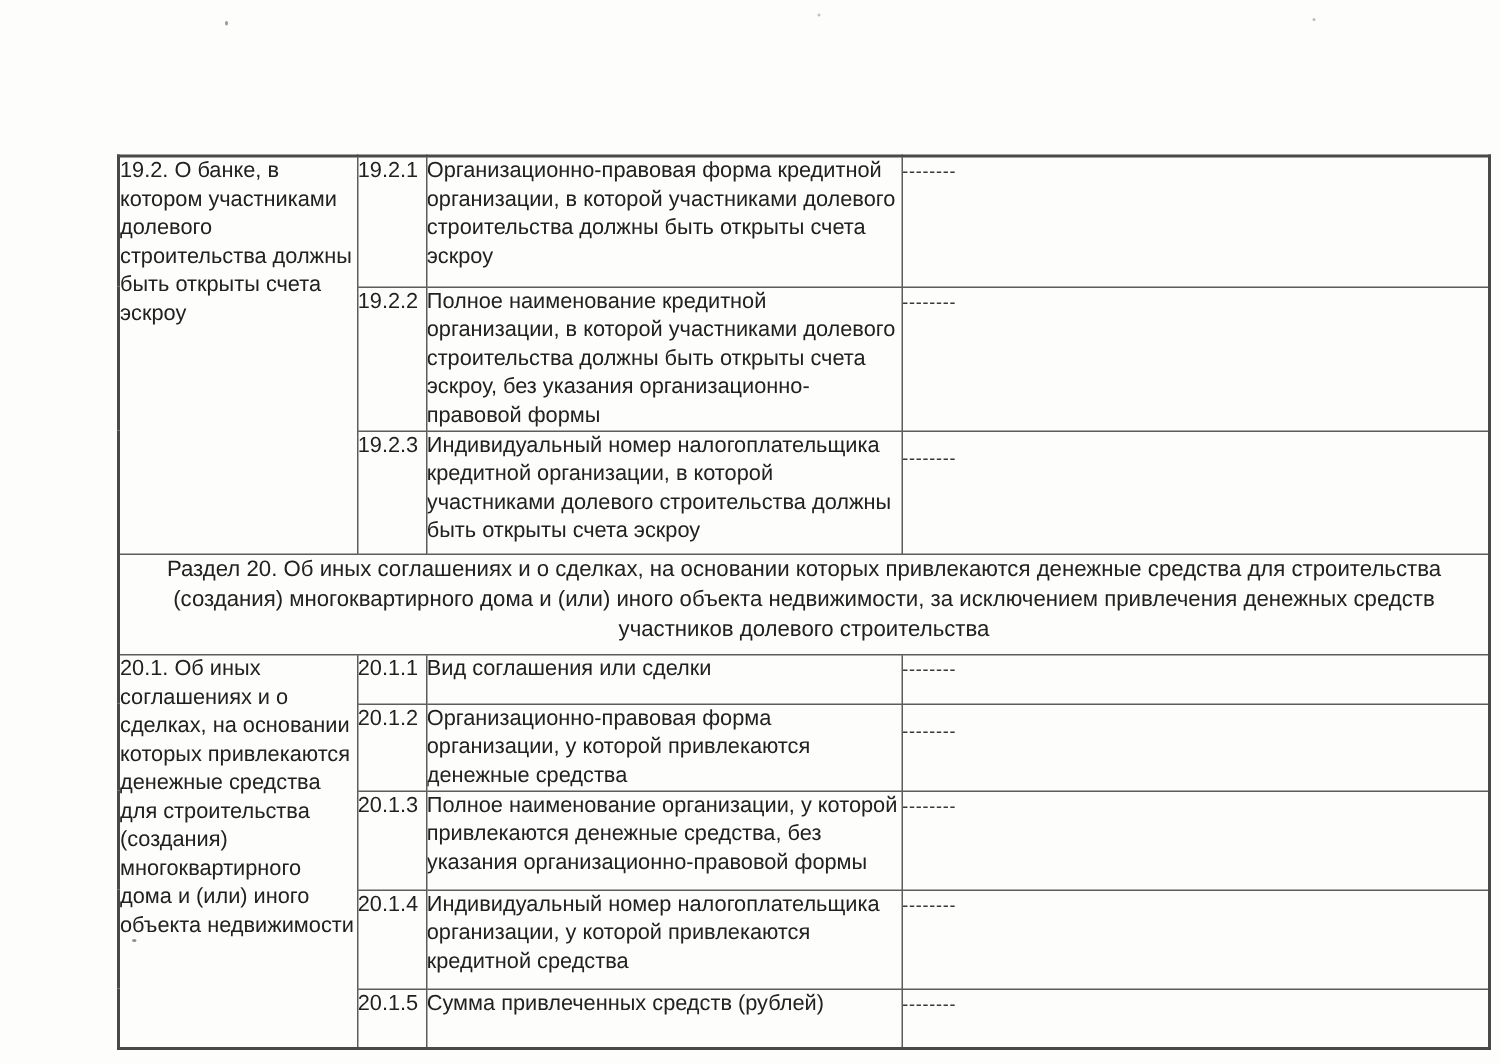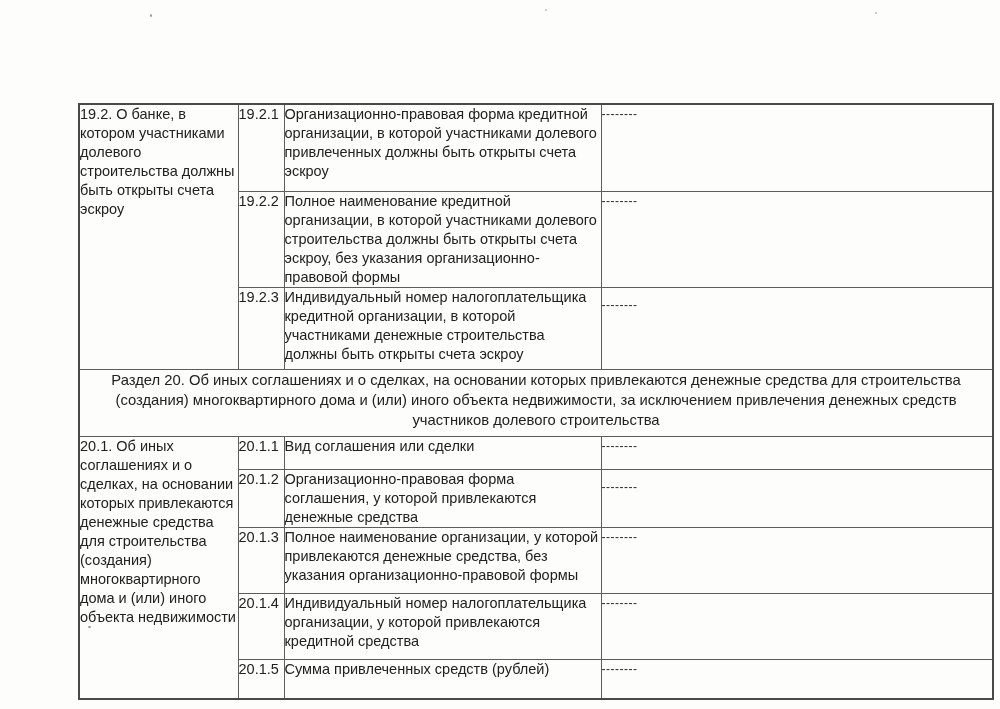--- a/index.html
+++ b/index.html
@@ -94,47 +94,47 @@
       <col class="c-group">
         <col class="c-num">
         <col class="c-desc">
         <col class="c-val">
     </colgroup>
     <tbody>
 
       <tr class="h87">
         <td class="group" rowspan="3">19.2. О банке, в котором участниками долевого строительства должны быть открыты счета эскроу</td>
         <td class="num">19.2.1</td>
-        <td class="desc">Организационно-правовая форма кредитной организации, в которой участниками долевого привлеченных должны быть открыты счета эскроу</td>
+        <td class="desc">Организационно-правовая форма кредитной организации, в которой участниками долевого строительства должны быть открыты счета эскроу</td>
         <td class="val">--------</td>
       </tr>
       <tr class="h83">
         <td class="num">19.2.2</td>
         <td class="desc">Полное наименование кредитной организации, в которой участниками долевого строительства должны быть открыты счета эскроу, без указания организационно-правовой формы</td>
         <td class="val">--------</td>
       </tr>
       <tr class="h82">
         <td class="num">19.2.3</td>
-        <td class="desc">Индивидуальный номер налогоплательщика кредитной организации, в которой участниками денежные строительства должны быть открыты счета эскроу</td>
+        <td class="desc">Индивидуальный номер налогоплательщика кредитной организации, в которой участниками долевого строительства должны быть открыты счета эскроу</td>
         <td class="val v-top">--------</td>
       </tr>
 
       <tr class="h67">
         <td class="sec-header" colspan="4">Раздел 20. Об иных соглашениях и о сделках, на основании которых привлекаются денежные средства для строительства (создания) многоквартирного дома и (или) иного объекта недвижимости, за исключением привлечения денежных средств участников долевого строительства</td>
       </tr>
 
       <tr class="h33">
         <td class="group" rowspan="5">20.1. Об иных соглашениях и о сделках, на основании которых привлекаются денежные средства для строительства (создания) многоквартирного дома и (или) иного объекта недвижимости</td>
         <td class="num">20.1.1</td>
         <td class="desc">Вид соглашения или сделки</td>
         <td class="val">--------</td>
       </tr>
       <tr class="h55">
         <td class="num">20.1.2</td>
-        <td class="desc">Организационно-правовая форма соглашения, у которой привлекаются денежные средства</td>
+        <td class="desc">Организационно-правовая форма организации, у которой привлекаются денежные средства</td>
         <td class="val v-top">--------</td>
       </tr>
       <tr class="h66">
         <td class="num">20.1.3</td>
         <td class="desc">Полное наименование организации, у которой привлекаются денежные средства, без указания организационно-правовой формы</td>
         <td class="val">--------</td>
       </tr>
       <tr class="h66">
         <td class="num">20.1.4</td>
         <td class="desc">Индивидуальный номер налогоплательщика организации, у которой привлекаются кредитной средства</td>

